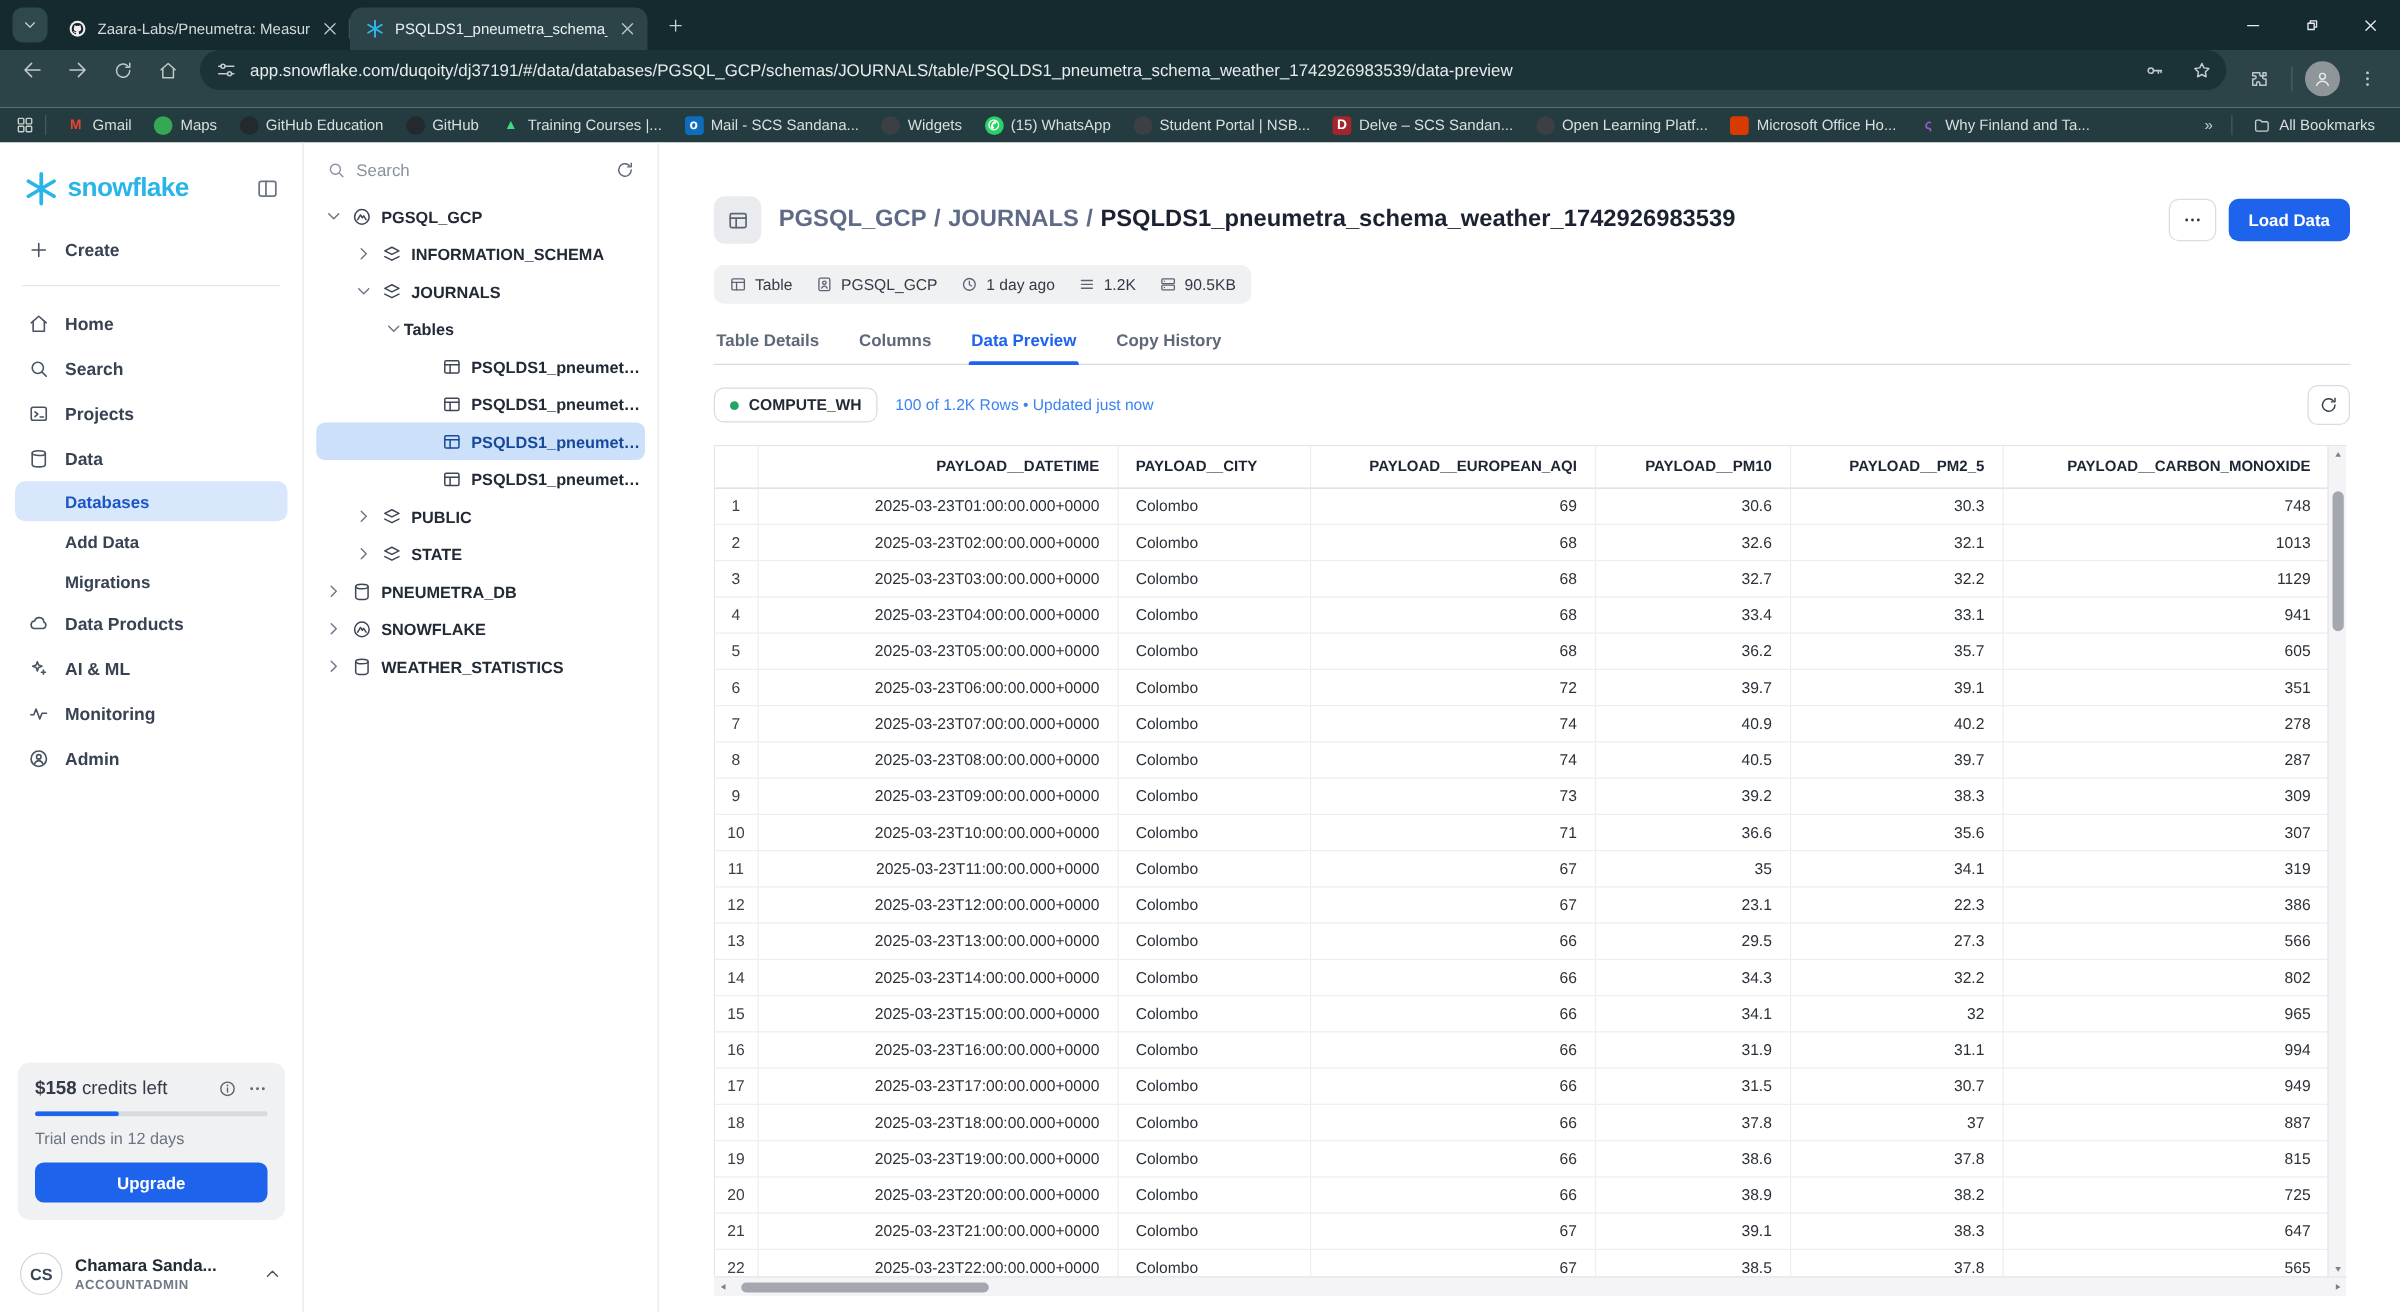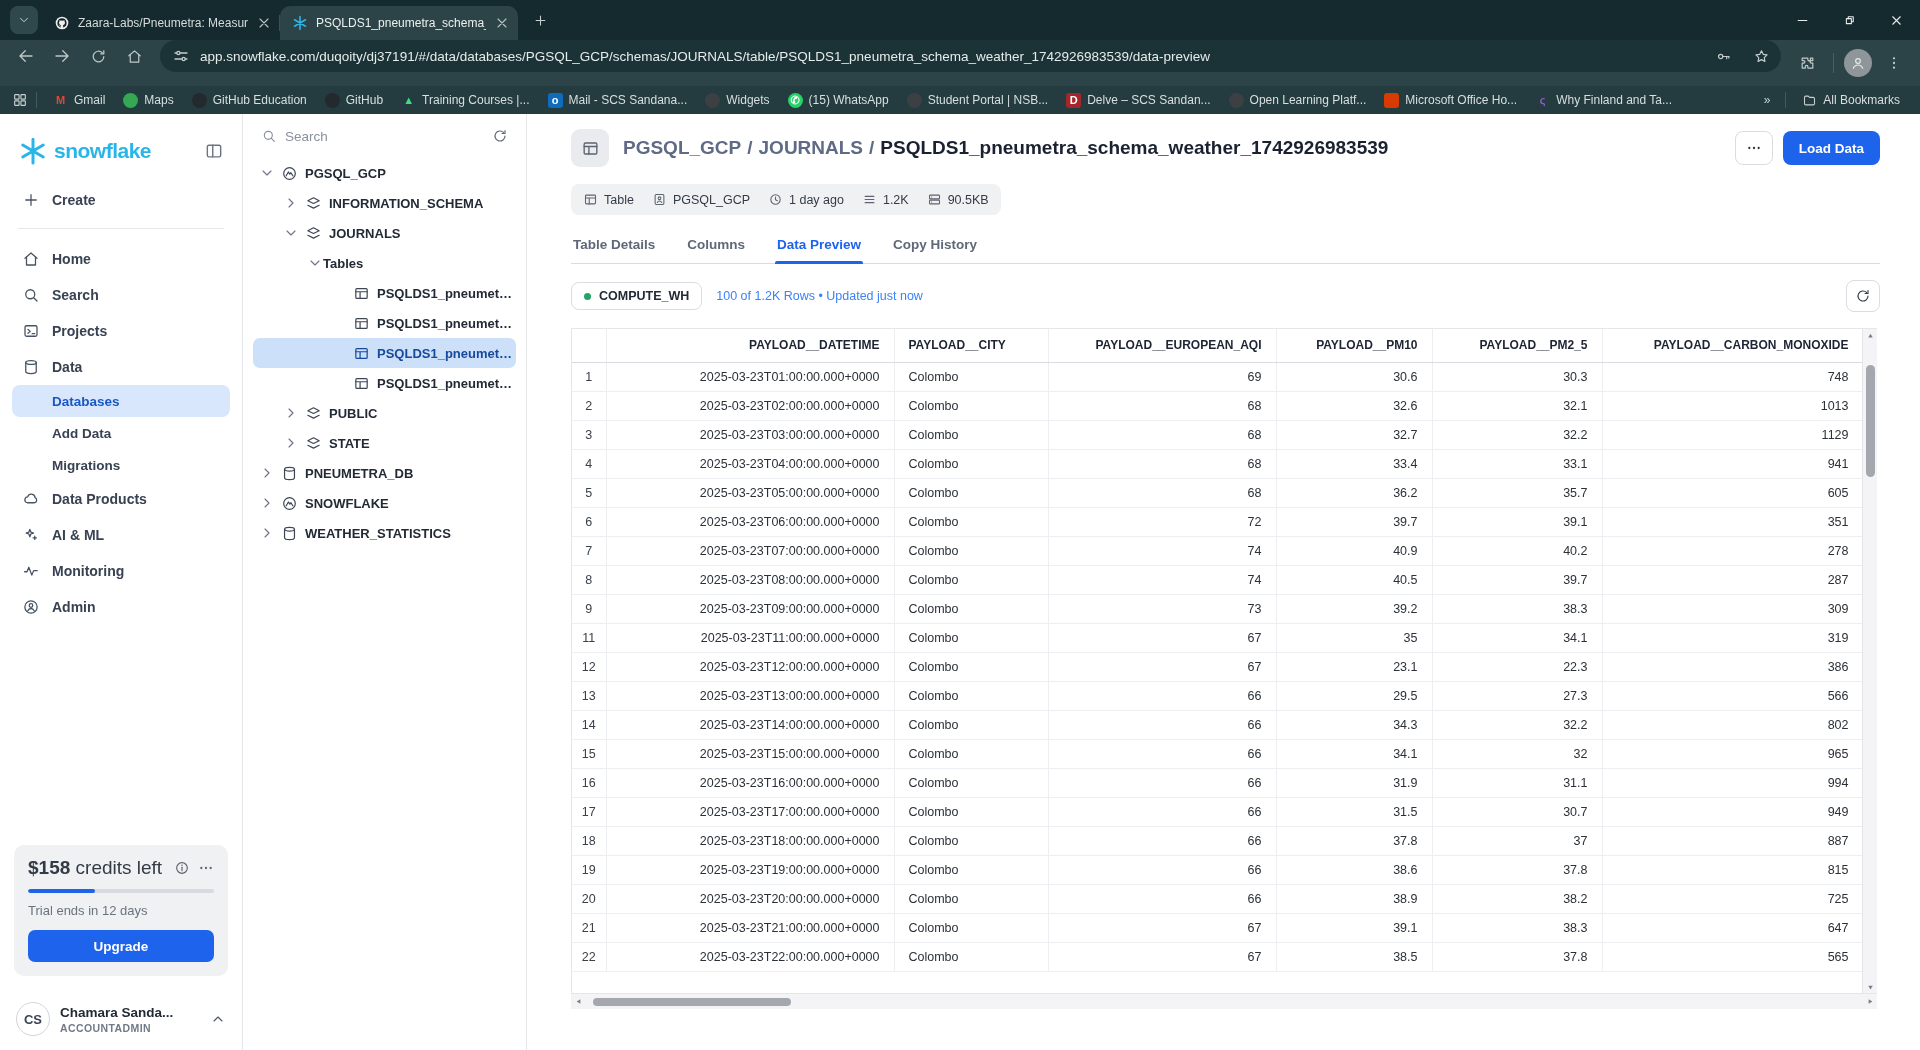--- a/index.html
+++ b/index.html
@@ -44,21 +44,21 @@
   .logo-word { font-size:21px; font-weight:600; letter-spacing:-0.5px; }
   .panel-btn { border:none; background:none; color:#6B7585; display:flex; }
   .nav-item { display:flex; align-items:center; gap:12px; height:36px; padding:0 10px; border-radius:8px; color:#384252; font-size:14px; font-weight:700; }
   .nav-item .n-ico { width:18px; height:18px; color:#475263; display:flex; flex:none; }
   .nav-divider { height:1px; background:#E5E7EA; margin:10px 6px 12px; }
   .sub-item { height:32px; display:flex; align-items:center; padding:0 10px 0 40px; border-radius:8px; font-size:13.5px; font-weight:700; color:#384252; }
   .sub-item.selected { background:#D9E7FC; color:#1B57C4; }
   .sidebar-flex { flex:1; }
   .trial-card { background:#F0F1F3; border-radius:10px; padding:12px 14px 14px; margin:0 2px 26px; }
   .trial-top { display:flex; align-items:center; }
-  .trial-credits { font-size:19px; color:#333B47; flex:1; }
+  .trial-credits { font-size:15px; color:#333B47; flex:1; }
   .trial-credits b { font-weight:700; }
   .trial-ico { color:#5B6472; display:flex; margin-left:8px; }
   .trial-bar { height:4px; border-radius:2px; background:#D7DADF; margin:10px 0 10px; overflow:hidden; }
   .trial-bar > div { height:100%; background:#1D63EC; border-radius:2px; }
   .trial-ends { font-size:13px; color:#6A7380; margin-bottom:12px; }
   .upgrade-btn { width:100%; height:32px; background:#1D63EC; color:#fff; border:none; border-radius:7px; font-size:13.5px; font-weight:700; }
   .user-row { display:flex; align-items:center; gap:10px; padding:0 4px; }
   .user-avatar { width:34px; height:34px; border-radius:50%; border:1px solid #D2D6DC; color:#3A4555; font-size:13px; font-weight:700; display:flex; align-items:center; justify-content:center; flex:none; }
   .user-meta { flex:1; min-width:0; }
   .user-name { font-size:13.5px; font-weight:700; color:#222A36; white-space:nowrap; overflow:hidden; }
@@ -71,21 +71,21 @@
   .ts-icon { color:#8A919E; display:flex; }
   .tree-search input { flex:1; border:none; outline:none; font-size:13.5px; color:#333; background:transparent; }
   .tree-search input::placeholder { color:#8A919E; }
   .tree-node { display:flex; align-items:center; height:30px; border-radius:7px; font-size:13px; font-weight:700; color:#222A36; white-space:nowrap; }
   .tn-chev { width:16px; color:#6B7585; display:flex; flex:none; justify-content:center; }
   .tn-ico { width:17px; height:17px; color:#3E4656; display:flex; flex:none; margin:0 7px 0 6px; }
   .tree-node.selected { background:#CCE0FA; color:#16489C; }
   .tree-node.selected .tn-ico { color:#16489C; }
 
   
-  .main { flex:1; min-width:0; padding:14px 40px 0 44px; display:flex; flex-direction:column; }
+  .main { flex:1; min-width:0; padding:42px 40px 0 44px; display:flex; flex-direction:column; }
   .m-header { display:flex; align-items:center; gap:14px; height:40px; }
   .title-chip { width:38px; height:38px; border-radius:9px; background:#E9EBEF; color:#5B6472; display:flex; align-items:center; justify-content:center; flex:none; }
   .bc { font-size:19px; font-weight:700; white-space:nowrap; overflow:hidden; flex:1; min-width:0; }
   .bc .bc-link { color:#5F6B86; }
   .bc .bc-sep { color:#5F6B86; padding:0 6px; }
   .bc .bc-current { color:#1A2130; }
   .hdr-actions { display:flex; gap:10px; flex:none; }
   .dots-btn { width:38px; height:34px; background:#fff; border:1px solid #D9DCE1; border-radius:8px; color:#333; display:flex; align-items:center; justify-content:center; }
   .load-btn { height:34px; padding:0 16px; background:#1D63EC; border:none; border-radius:8px; color:#fff; font-size:13.5px; font-weight:700; }
 
@@ -892,20 +892,29 @@
                 <td>287</td>
               </tr>
               <tr>
                 <td>9</td>
                 <td>2025-03-23T09:00:00.000+0000</td>
                 <td>Colombo</td>
                 <td>73</td>
                 <td>39.2</td>
                 <td>38.3</td>
                 <td>309</td>
+              </tr>
+              <tr>
+                <td>10</td>
+                <td>2025-03-23T10:00:00.000+0000</td>
+                <td>Colombo</td>
+                <td>71</td>
+                <td>36.6</td>
+                <td>35.6</td>
+                <td>307</td>
               </tr>
               <tr>
                 <td>11</td>
                 <td>2025-03-23T11:00:00.000+0000</td>
                 <td>Colombo</td>
                 <td>67</td>
                 <td>35</td>
                 <td>34.1</td>
                 <td>319</td>
               </tr>

